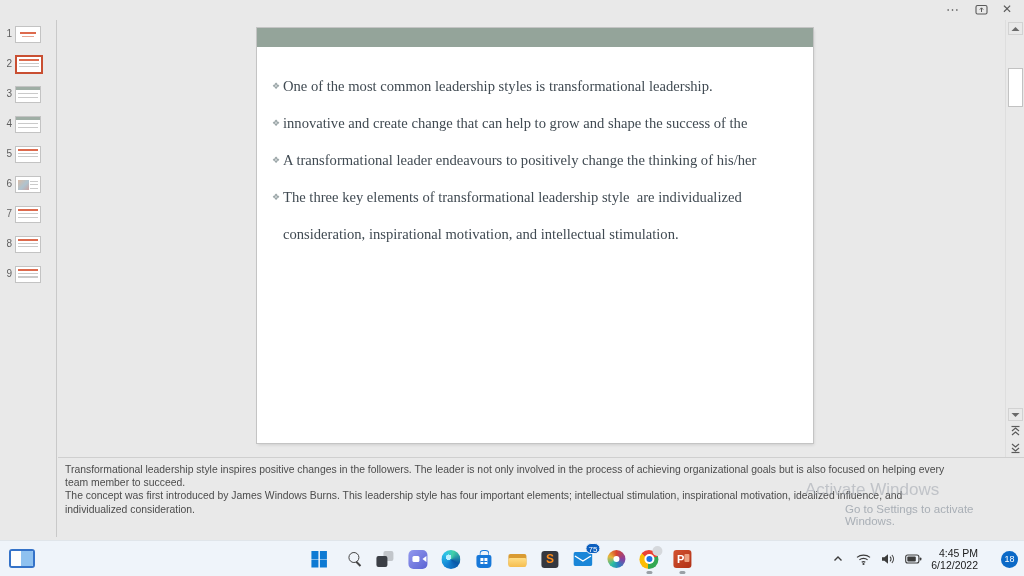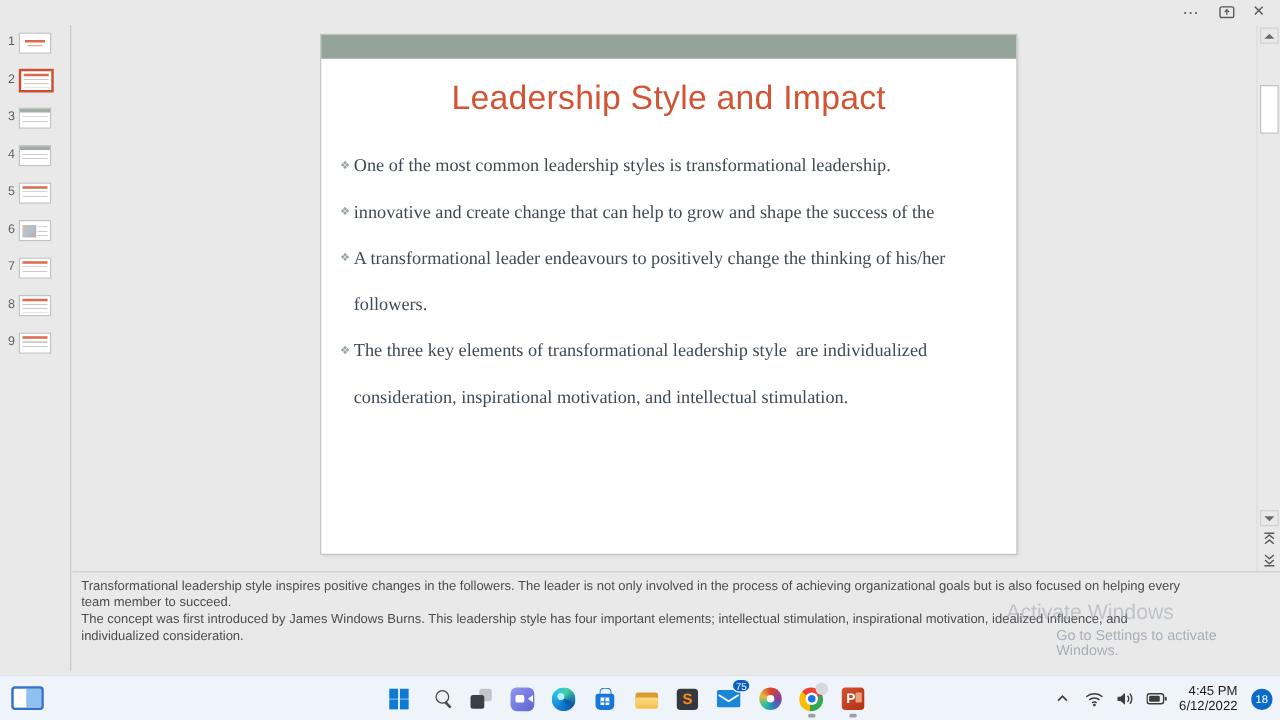--- a/index.html
+++ b/index.html
@@ -111,21 +111,21 @@
   .chrome-bubble{position:absolute;right:-4px;top:-4px;width:10px;height:10px;border-radius:50%;background:#d5d8dc;z-index:2;}
   .i-ppt{position:relative;width:18px;height:18px;border-radius:3px;background:linear-gradient(135deg,#d35230,#b03116);
     color:#fff;font:700 11px/18px "Liberation Sans",sans-serif;text-indent:4px;}
   .i-ppt::after{content:"";position:absolute;right:2px;top:3.5px;width:4.5px;height:8px;background:#eda081;border-radius:1px;}
 
   
   .tray { position:absolute; right:6px; top:0; height:36px; display:flex; align-items:center; gap:7px; }
   .tray-icon { display:flex; align-items:center; justify-content:center; width:18px; height:24px; }
   .clock { text-align:right; font-size:10.5px; color:#1b1b1b; line-height:12px; margin-left:2px; }
   .notif-badge { width:17px; height:17px; border-radius:50%; background:#0b69c7; color:#fff; font-size:9px;
-                 line-height:17px; text-align:center; margin-left:4px; }
+                 line-height:17px; text-align:center; margin-left:16px; }
 </style>
 </head>
 <body>
 
 <div class="titlebar">
   <div class="tb-btn tb-more">⋯</div>
   <div class="tb-btn tb-pop">
     <svg width="13" height="12" viewBox="0 0 13 12">
       <rect x="1" y="2.5" width="11" height="8.5" rx="1.5" fill="none" stroke="#5a5a5a" stroke-width="1.1"></rect>
       <path d="M6.5 9 V5 M4.8 6.6 L6.5 4.8 L8.2 6.6" stroke="#5a5a5a" stroke-width="1" fill="none"></path>
@@ -202,34 +202,32 @@
       <span class="thumb-box">
         <span class="mini kind-content-orange">
           <span class="mini-lines"></span>
         </span>
       </span>
     </div>
   </div>
 
 <div class="slide">
   <div class="accent-bar" style="background: rgb(148, 164, 154);"></div>
-  <div class="slide-title" style="color: rgb(209, 84, 52);">Leadership Style and Impact</div>
   <div class="bullets" id="bullets">
       <div class="bullet">
         <span class="bullet-glyph">❖</span>
         <span class="bullet-line">One of the most common leadership styles is transformational leadership.</span>
       </div>
       <div class="bullet">
         <span class="bullet-glyph">❖</span>
         <span class="bullet-line">innovative and create change that can help to grow and shape the success of the</span>
       </div>
       <div class="bullet">
         <span class="bullet-glyph">❖</span>
         <span class="bullet-line">A transformational leader endeavours to positively change the thinking of his/her</span>
-        <span class="bullet-line">followers.</span>
       </div>
       <div class="bullet">
         <span class="bullet-glyph">❖</span>
         <span class="bullet-line">The three key elements of transformational leadership style  are individualized</span>
         <span class="bullet-line">consideration, inspirational motivation, and intellectual stimulation.</span>
       </div>
     </div>
 </div>
 
 <div class="v-scroll">

